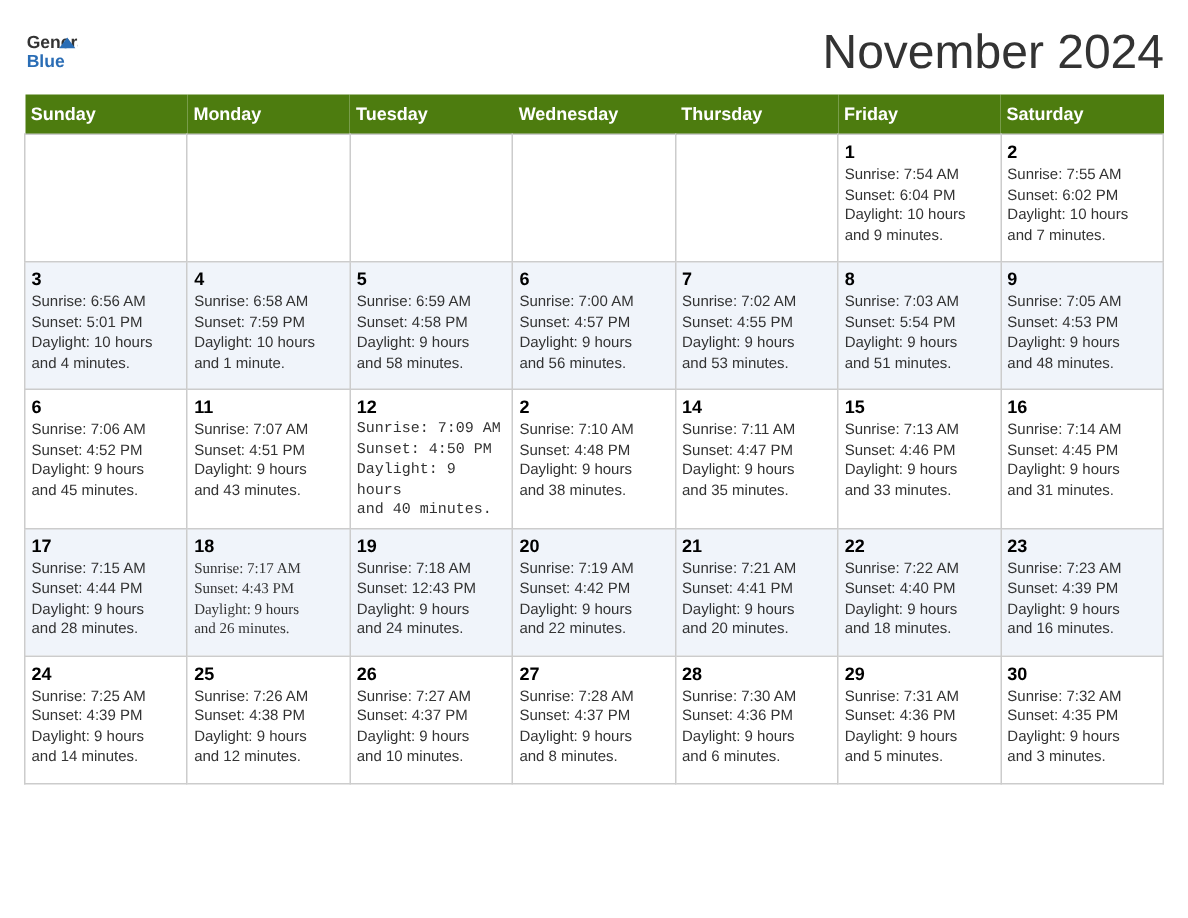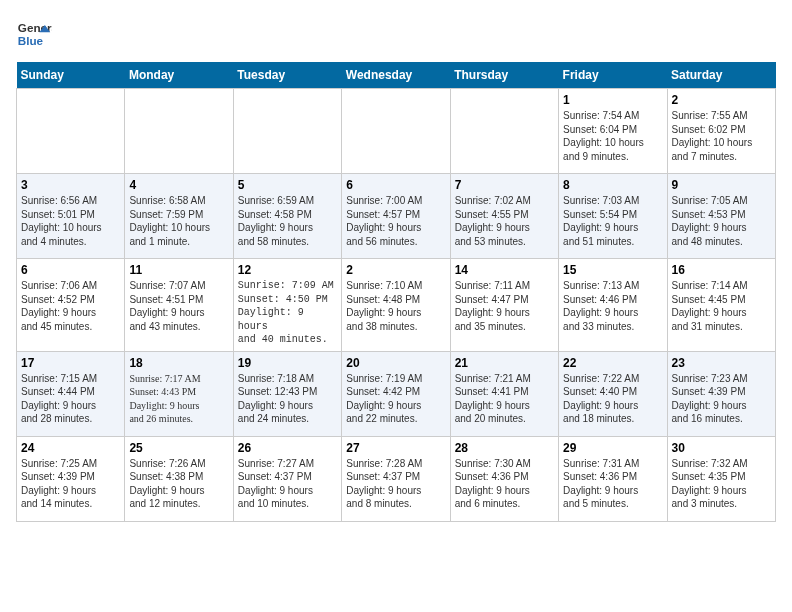--- a/index.html
+++ b/index.html
@@ -62,34 +62,35 @@
       margin-bottom: 2px;
     }
     .day-info {
       font-size: 10px;
       color: #333;
       line-height: 1.35;
     }
     .empty { background: #f9f9f9; }
     tr:nth-child(even) td { background: #f0f4fa; }
     tr:nth-child(odd) td { background: #fff; }
-    thead tr th { background: #0369a1; }
+    thead tr th { background: #4d7c0f; }
   </style>
 </head>
 <body>
 
 <div class="header">
   <div class="logo">
     <svg class="logo-icon" viewBox="0 0 40 40">
       <text x="2" y="18" font-size="13" font-weight="bold" fill="#333">General</text>
       <text x="2" y="32" font-size="13" font-weight="bold" fill="#2a6db5">Blue</text>
       <polygon points="32,10 38,18 26,18" fill="#2a6db5"></polygon>
     </svg>
   </div>
   <div class="title-area">
+    <div class="month-title">November 2024</div>
   </div>
 </div>
 
 <table>
   <thead>
     <tr id="header-row">
         <th>Sunday</th>
         <th>Monday</th>
         <th>Tuesday</th>
         <th>Wednesday</th>

